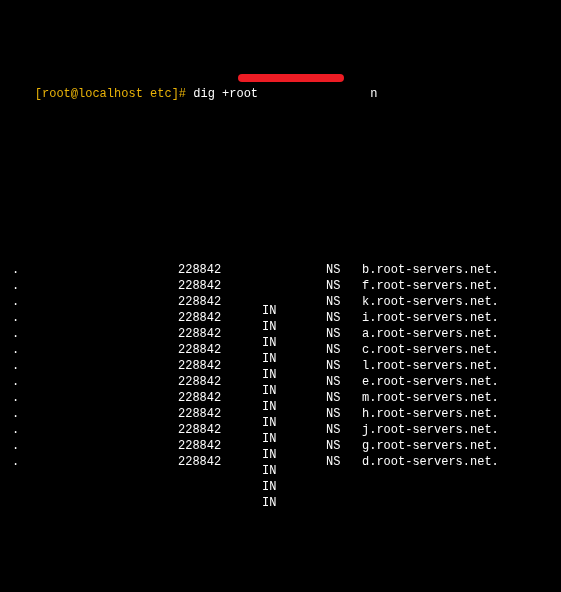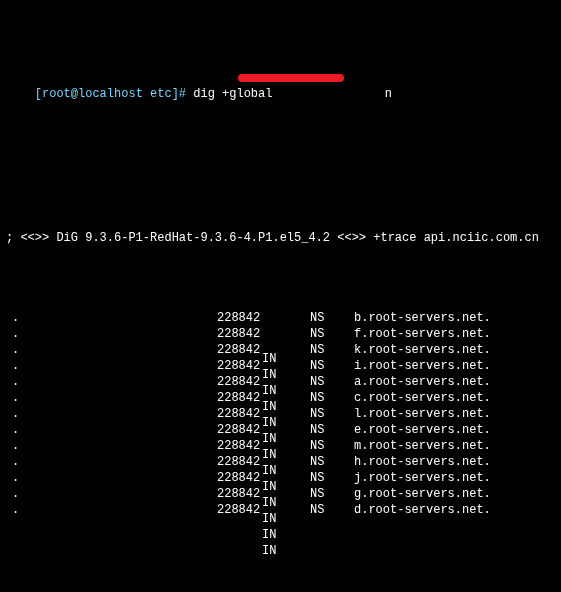--- a/index.html
+++ b/index.html
@@ -12,53 +12,52 @@
     line-height: 16px;
     width: 561px;
     height: 592px;
     overflow: hidden;
   }
   .terminal {
     padding: 6px 6px;
     white-space: pre;
     position: relative;
   }
-  .c-prompt { color: #7dd3fc; }
+  .c-prompt { color: #eab308; }
   .c-cmd    { color: #fff; }
   .red {
     position: absolute;
     background: #ed1c24;
     height: 8px;
     border-radius: 4px;
     top: 4px;
     z-index: 2;
   }
   .col0 { position: absolute; left: 6px; }
-  .col1 { position: absolute; left: 172px; margin-left: 39px; }
+  .col1 { position: absolute; left: 172px; }
   .col2 { position: absolute; left: 256px; margin-top: 41px; }
-  .col3 { position: absolute; left: 304px; font-family: Liberation Mono, monospace; }
-  .col4 { position: absolute; left: 348px; text-align: right; }
+  .col3 { position: absolute; left: 320px; font-family: Liberation Mono, monospace; }
+  .col4 { position: absolute; left: 356px; text-align: right; }
   .line { position: relative; height:16px; }
 </style>
 </head>
 <body>
 
 <div class="terminal">
 
   
   <div class="line">
-    <span class="c-prompt">[root@localhost etc]# </span><span class="c-cmd">dig +global </span><span style="display:inline-block;width:105px;"></span><span class="c-cmd">n</span>
+    <span class="c-prompt">[root@localhost etc]# </span><span class="c-cmd">dig +root </span><span style="display:inline-block;width:105px;"></span><span class="c-cmd">n</span>
     <div class="red" style="left:232px;width:106px;"></div>
   </div>
 
   
   <div class="line"></div>
 
   
-  <div class="line">; &lt;&lt;&gt;&gt; DiG 9.3.6-P1-RedHat-9.3.6-4.P1.el5_4.2 &lt;&lt;&gt;&gt; +trace api.nciic.com.cn</div>
 
   
   <div id="root-section"><div class="line"><span class="col0">.</span><span class="col1">228842</span><span class="col2">IN</span><span class="col3">NS</span><span class="col4">b.root-servers.net.</span></div><div class="line"><span class="col0">.</span><span class="col1">228842</span><span class="col2">IN</span><span class="col3">NS</span><span class="col4">f.root-servers.net.</span></div><div class="line"><span class="col0">.</span><span class="col1">228842</span><span class="col2">IN</span><span class="col3">NS</span><span class="col4">k.root-servers.net.</span></div><div class="line"><span class="col0">.</span><span class="col1">228842</span><span class="col2">IN</span><span class="col3">NS</span><span class="col4">i.root-servers.net.</span></div><div class="line"><span class="col0">.</span><span class="col1">228842</span><span class="col2">IN</span><span class="col3">NS</span><span class="col4">a.root-servers.net.</span></div><div class="line"><span class="col0">.</span><span class="col1">228842</span><span class="col2">IN</span><span class="col3">NS</span><span class="col4">c.root-servers.net.</span></div><div class="line"><span class="col0">.</span><span class="col1">228842</span><span class="col2">IN</span><span class="col3">NS</span><span class="col4">l.root-servers.net.</span></div><div class="line"><span class="col0">.</span><span class="col1">228842</span><span class="col2">IN</span><span class="col3">NS</span><span class="col4">e.root-servers.net.</span></div><div class="line"><span class="col0">.</span><span class="col1">228842</span><span class="col2">IN</span><span class="col3">NS</span><span class="col4">m.root-servers.net.</span></div><div class="line"><span class="col0">.</span><span class="col1">228842</span><span class="col2">IN</span><span class="col3">NS</span><span class="col4">h.root-servers.net.</span></div><div class="line"><span class="col0">.</span><span class="col1">228842</span><span class="col2">IN</span><span class="col3">NS</span><span class="col4">j.root-servers.net.</span></div><div class="line"><span class="col0">.</span><span class="col1">228842</span><span class="col2">IN</span><span class="col3">NS</span><span class="col4">g.root-servers.net.</span></div><div class="line"><span class="col0">.</span><span class="col1">228842</span><span class="col2">IN</span><span class="col3">NS</span><span class="col4">d.root-servers.net.</span></div></div>
   
 
   
 
   
   
   

